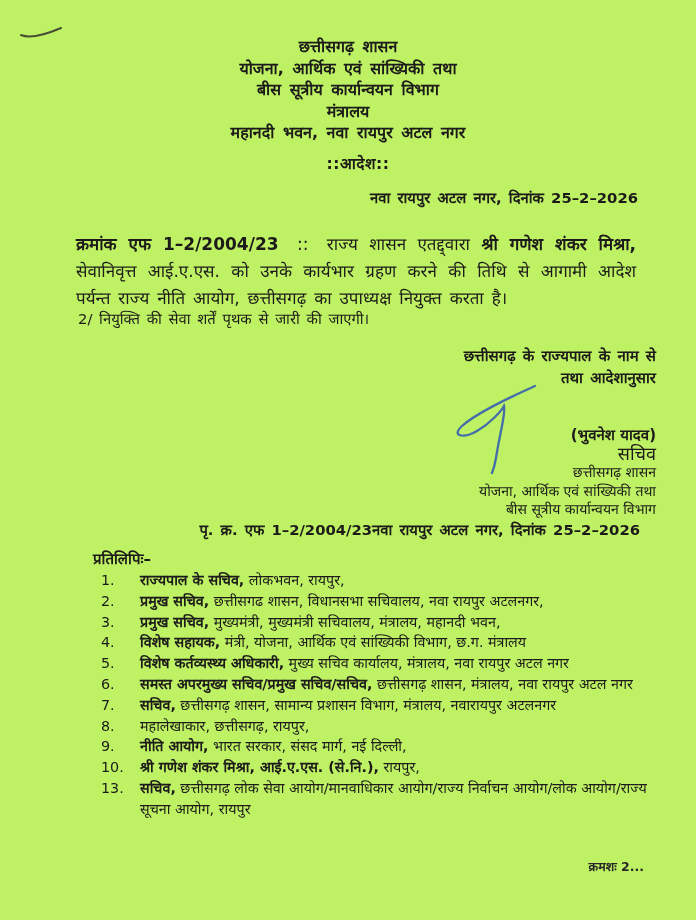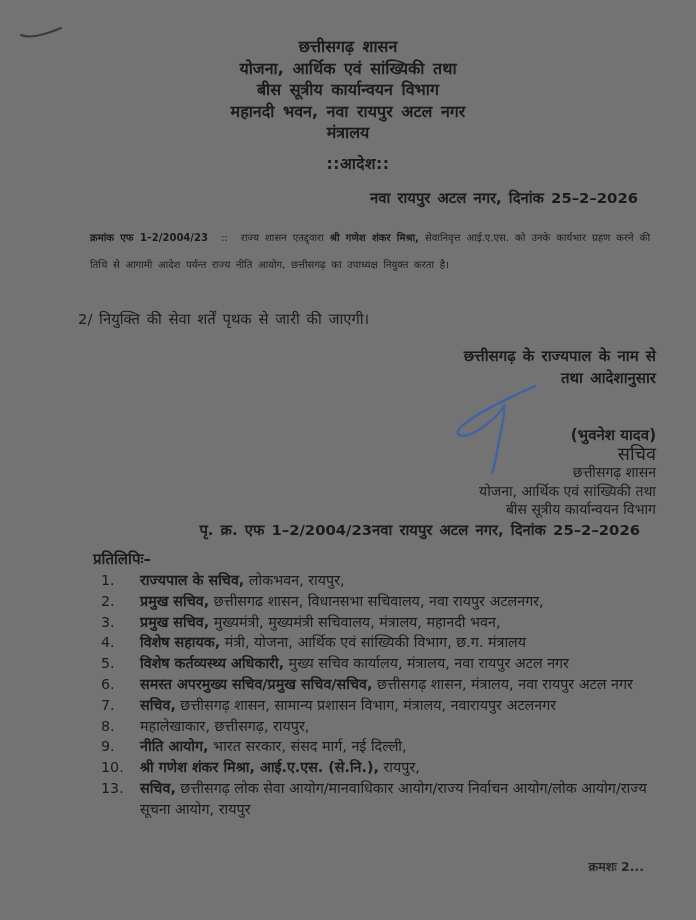--- a/index.html
+++ b/index.html
@@ -1,38 +1,38 @@
 <!DOCTYPE html>
 <html><head>
 <meta charset="utf-8">
 <style>
   html,body{margin:0;padding:0;background:#e9e9e7;}
   .page{
     position:relative;width:696px;height:920px;margin:0 auto;
-    background:#737373;color:#1d1b19;overflow:hidden;
+    background:#bef264;color:#1d1b19;overflow:hidden;
     font-family:"DejaVu Sans",sans-serif;
   }
   .bold{font-weight:700;}
 
   .letterhead{
     position:absolute;top:36px;left:70px;right:70px;
     text-align:center;font-weight:700;font-size:16px;line-height:21.5px;
     word-spacing:3px;
   }
   .order-heading{
     position:absolute;top:152px;left:0;right:0;text-align:center;
     font-weight:700;font-size:15.5px;letter-spacing:.5px;padding-left:20px;
   }
   .place-date-1{
     position:absolute;top:187px;right:58px;
     font-weight:700;font-size:14.8px;word-spacing:2px;
   }
   .order-para{
-    position:absolute;top:214px;left:90px;width:560px;
-    font-size:10px;line-height:27px;text-align:justify;word-spacing:2.5px;
+    position:absolute;top:214px;left:76px;width:560px;
+    font-size:17px;line-height:27px;text-align:justify;word-spacing:2.5px;
   }
   .order-para .sep{margin:0 7px;}
   .clause-2{
     position:absolute;top:308px;left:78px;font-size:14.8px;word-spacing:2px;
   }
   .signoff{
     position:absolute;top:346px;left:352px;width:304px;text-align:right;
   }
   .signoff .auth{font-weight:700;font-size:15px;line-height:21.5px;word-spacing:2px;}
   .signoff .name{margin-top:36px;font-weight:700;font-size:15px;line-height:20px;}
@@ -64,22 +64,22 @@
 <div class="page">
 
   <svg class="pen-mark" width="46" height="16" viewBox="0 0 46 16">
     <path d="M 2 11 C 10 14.5, 22 12.5, 42 4" fill="none" stroke="#33312e" stroke-width="2" stroke-linecap="round" opacity="0.85"></path>
   </svg>
 
   <div class="letterhead">
     <div>छत्तीसगढ़ शासन</div>
     <div>योजना, आर्थिक एवं सांख्यिकी तथा</div>
     <div>बीस सूत्रीय कार्यान्वयन विभाग</div>
+    <div>मंत्रालय</div>
     <div>महानदी भवन, नवा रायपुर अटल नगर</div>
-    <div>मंत्रालय</div>
   </div>
 
   <div class="order-heading">::आदेश::</div>
 
   <div class="place-date-1">नवा रायपुर अटल नगर, दिनांक 25–2–2026</div>
 
   <p class="order-para">
     <span class="bold">क्रमांक एफ 1–2/2004/23</span>
     <span class="sep">::</span>
     <span>राज्य शासन एतद्द्वारा</span>

